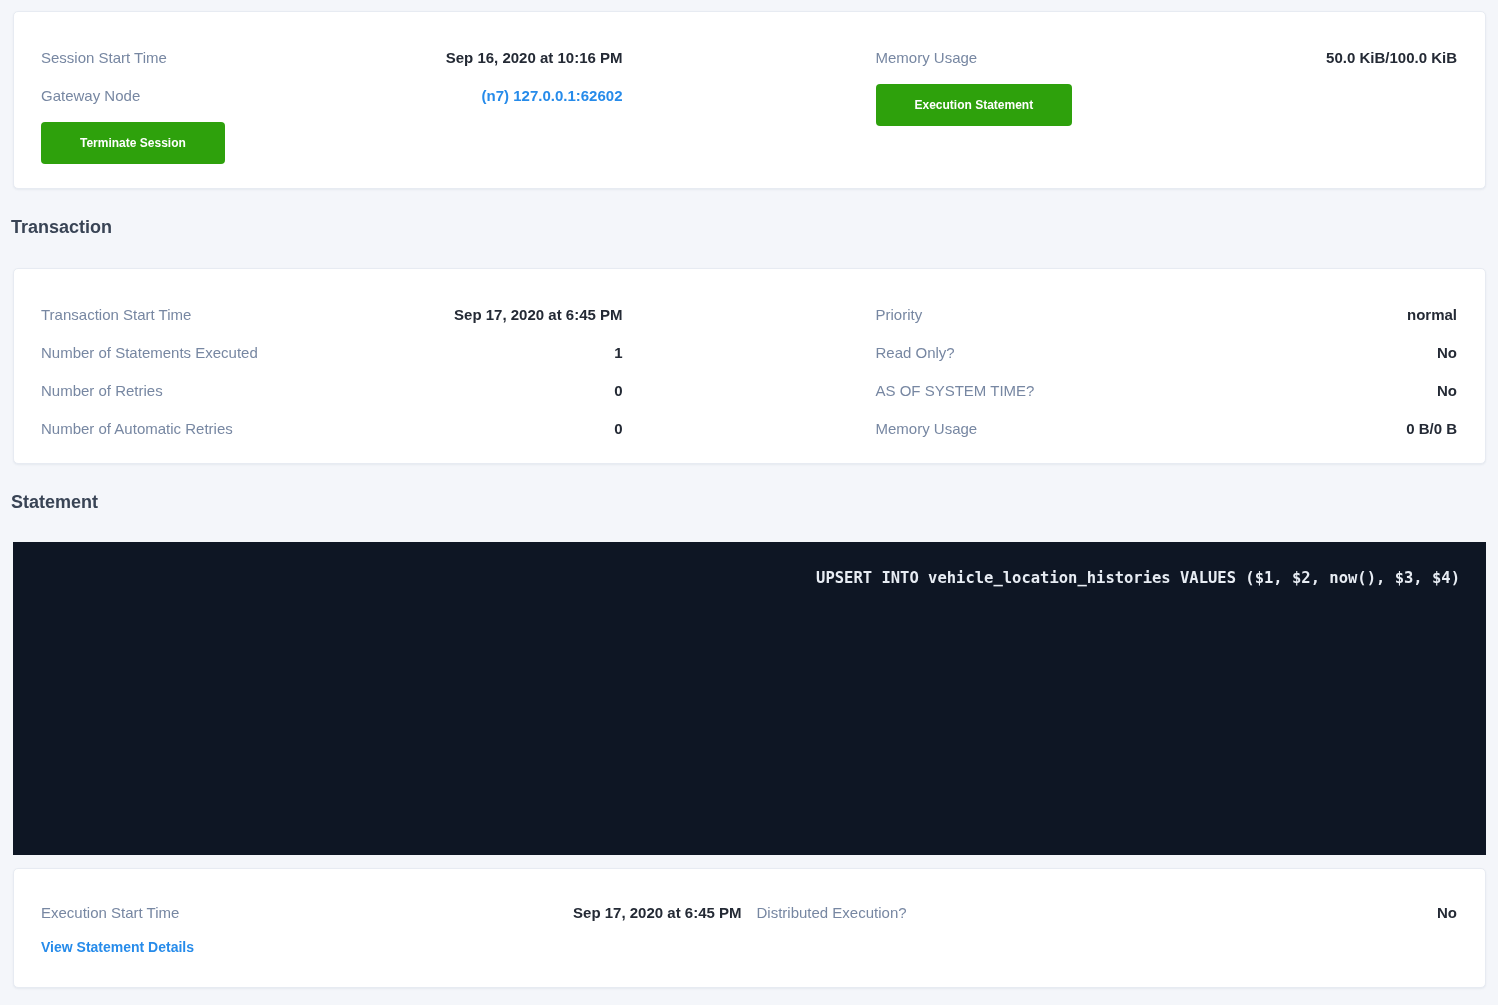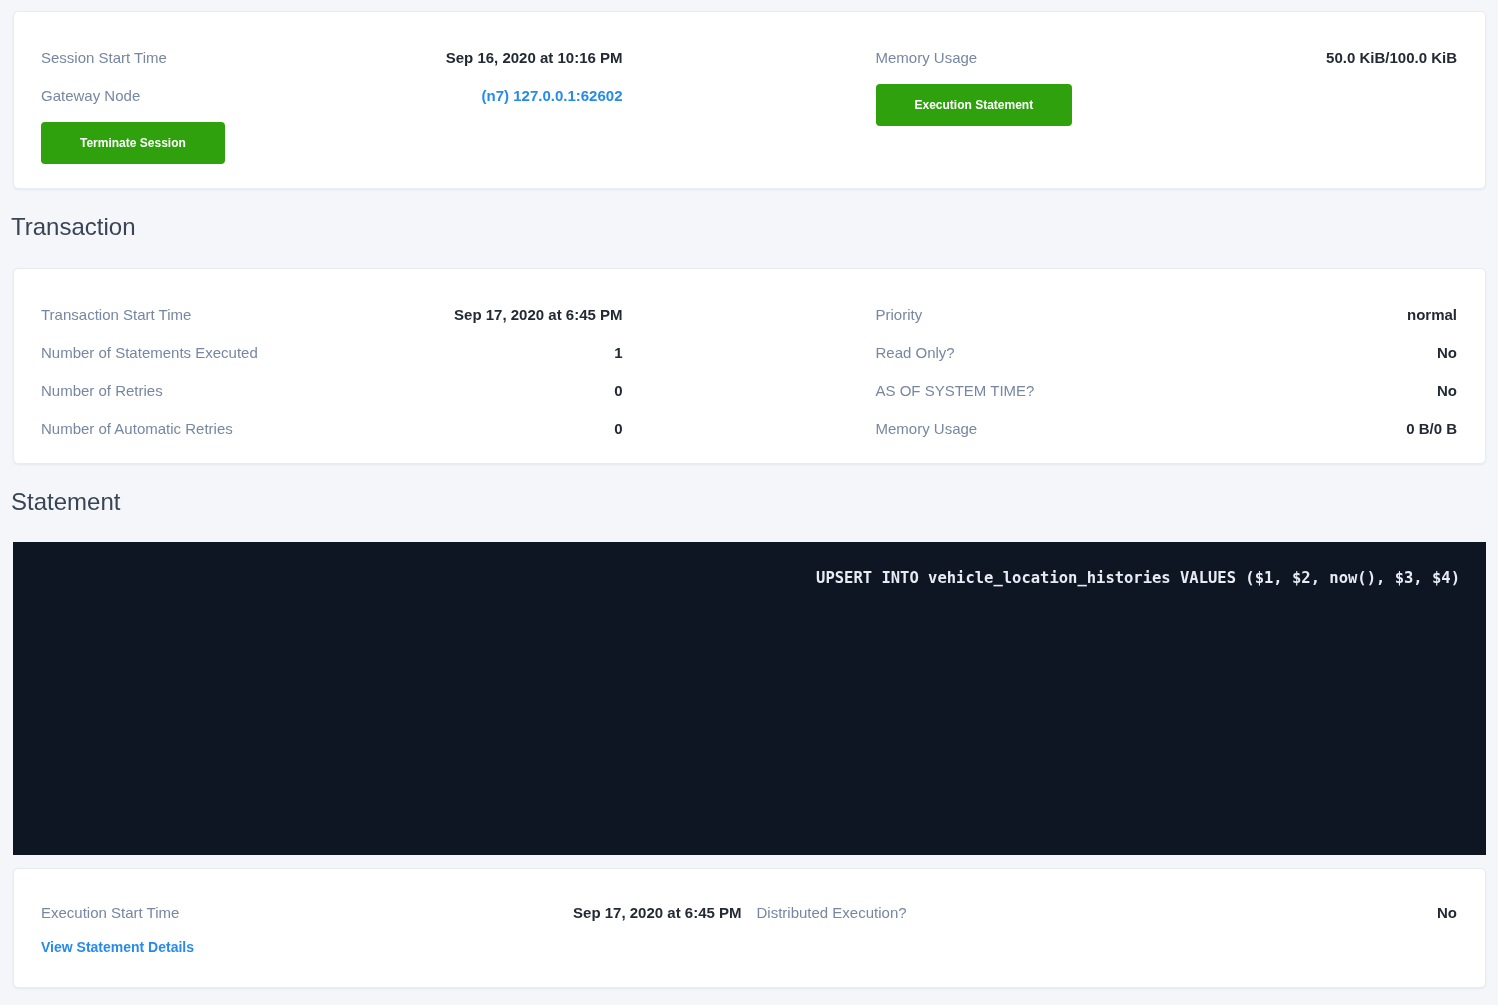--- a/index.html
+++ b/index.html
@@ -76,22 +76,22 @@
     color:#ffffff;
     font-family:"Liberation Sans",sans-serif;
     font-size:12px;
     font-weight:700;
     line-height:42px;
     border:none;
     border-radius:4px;
     cursor:pointer;
   }
   .section-title{
-    font-size:24px;
-    font-weight:400;
+    font-size:18px;
+    font-weight:700;
     color:var(--heading);
     line-height:28px;
     margin:24px 0 27px 11px;
   }
   .section-title.statement{margin-bottom:26px;}
   .code-box{
     background:var(--code-bg);
     margin:0 12px 0 13px;
     height:313px;
     padding:26px 26px;

